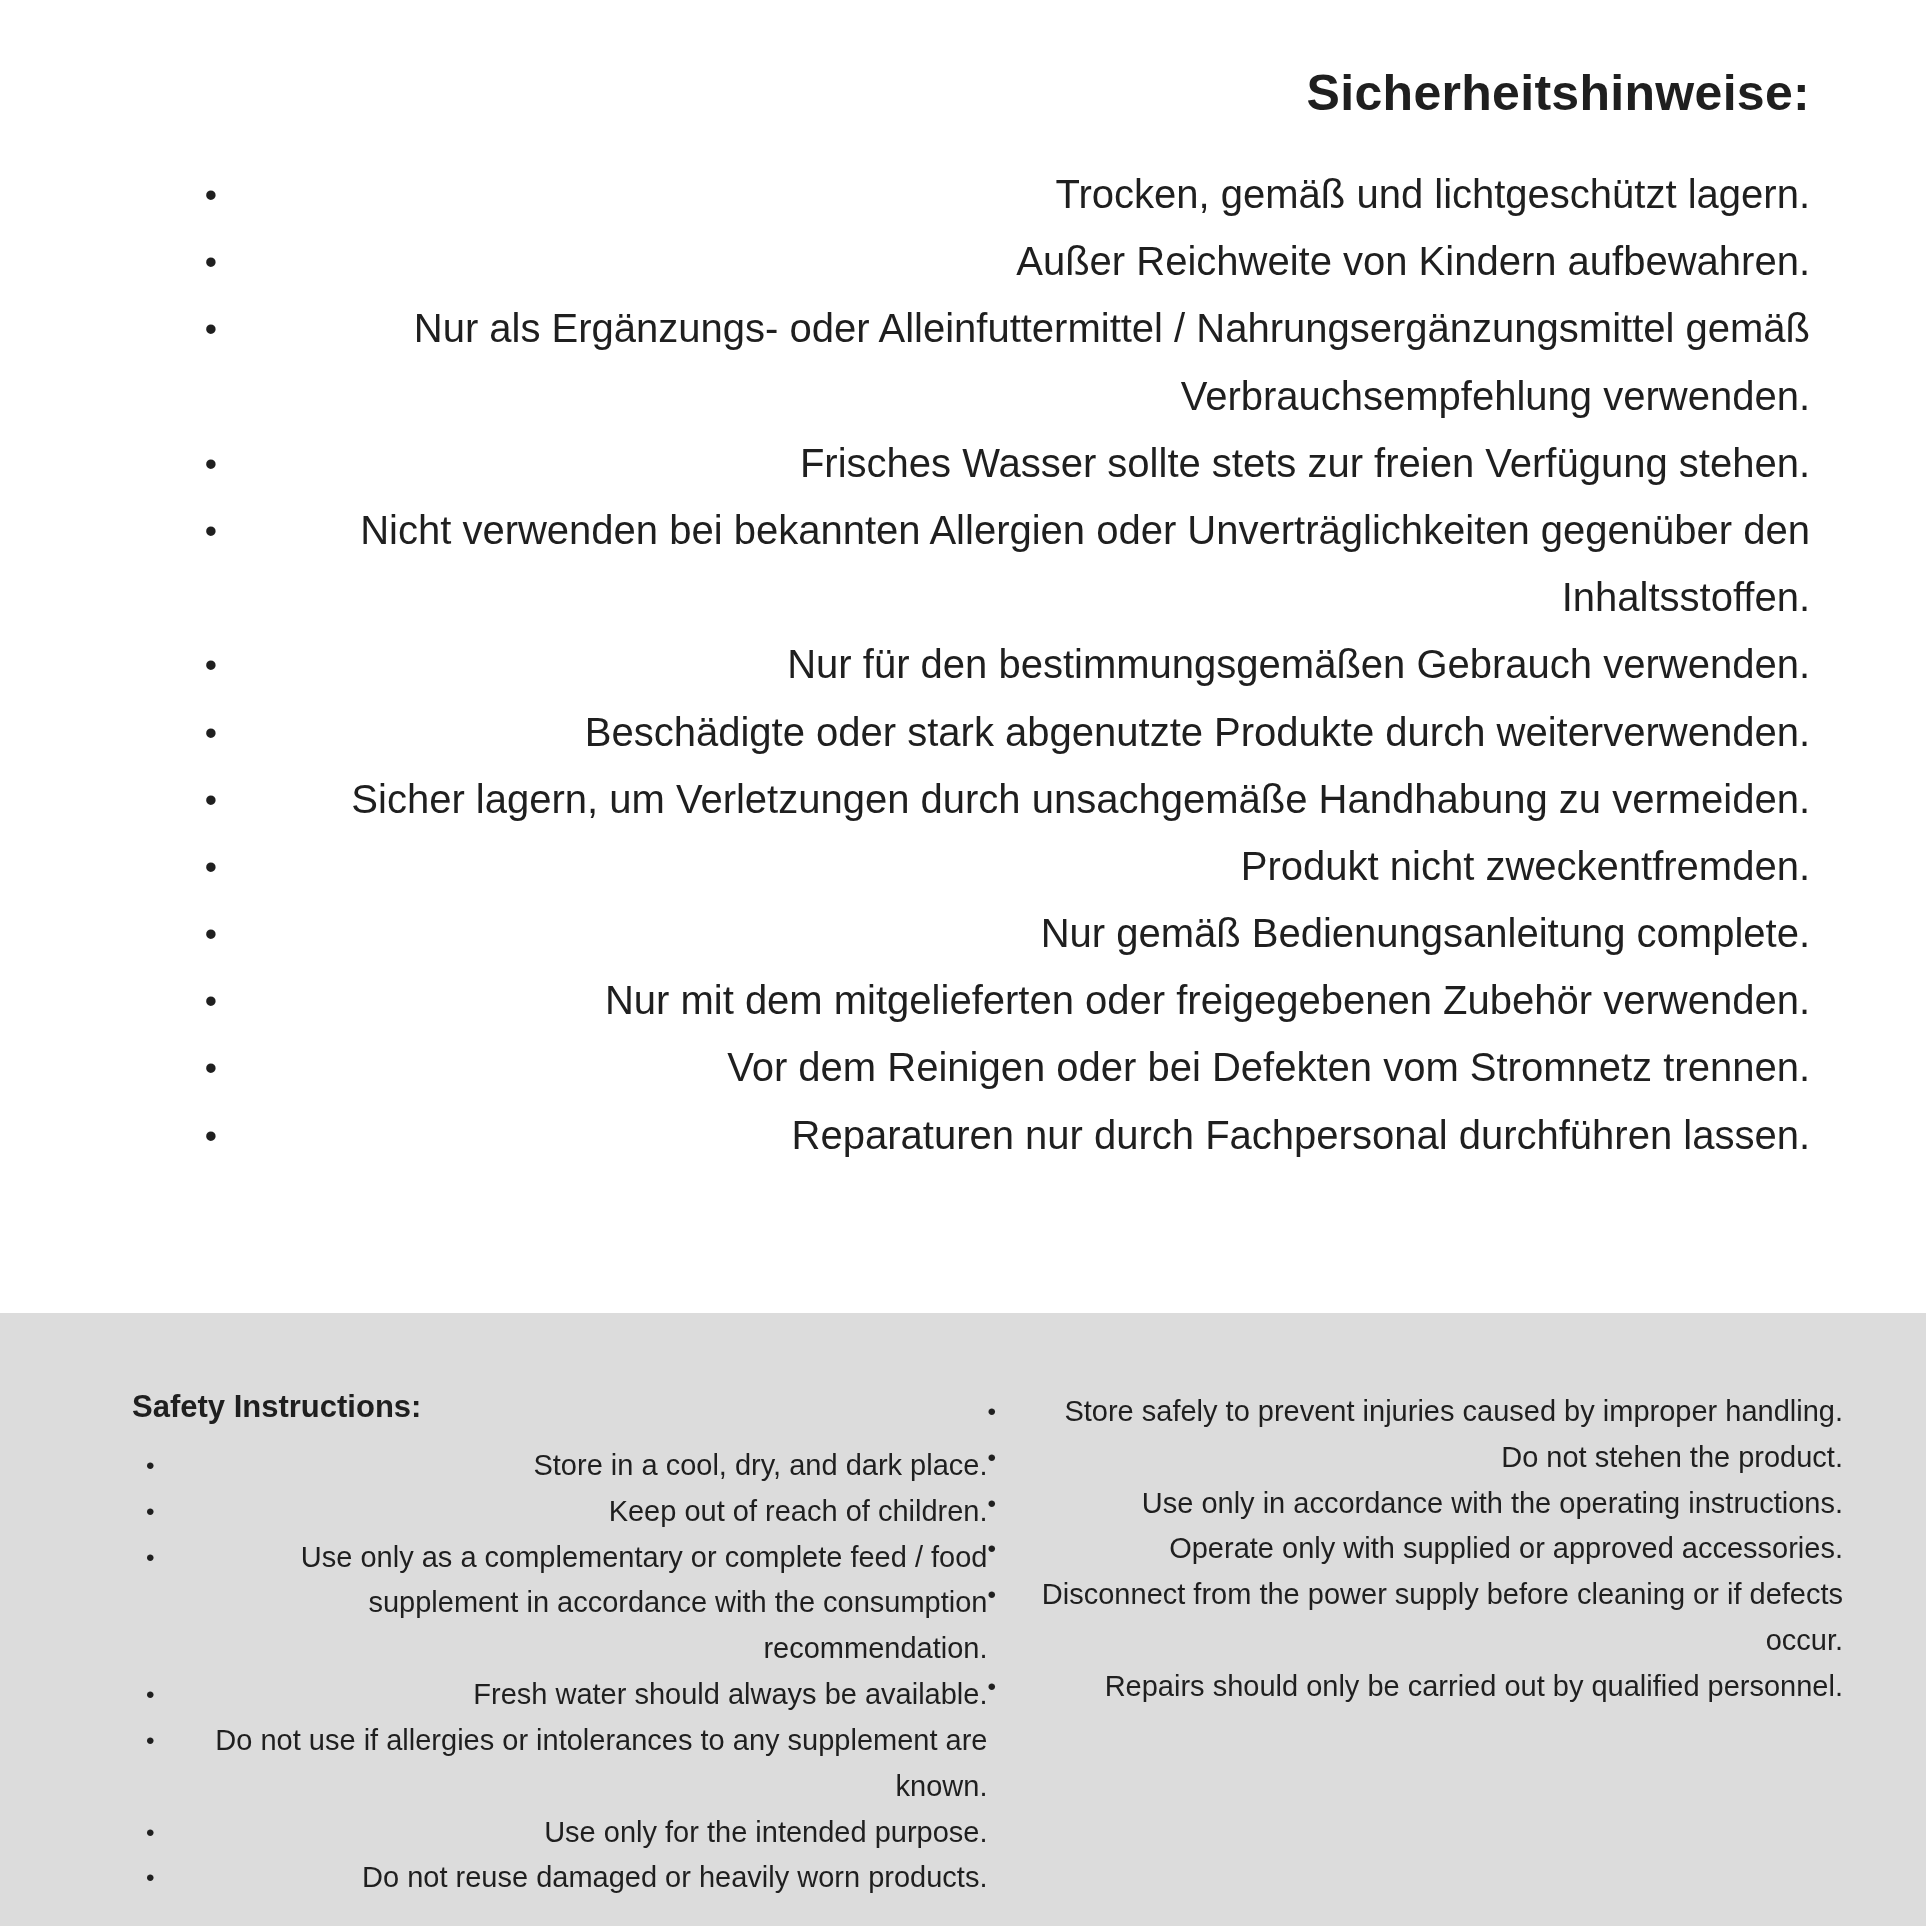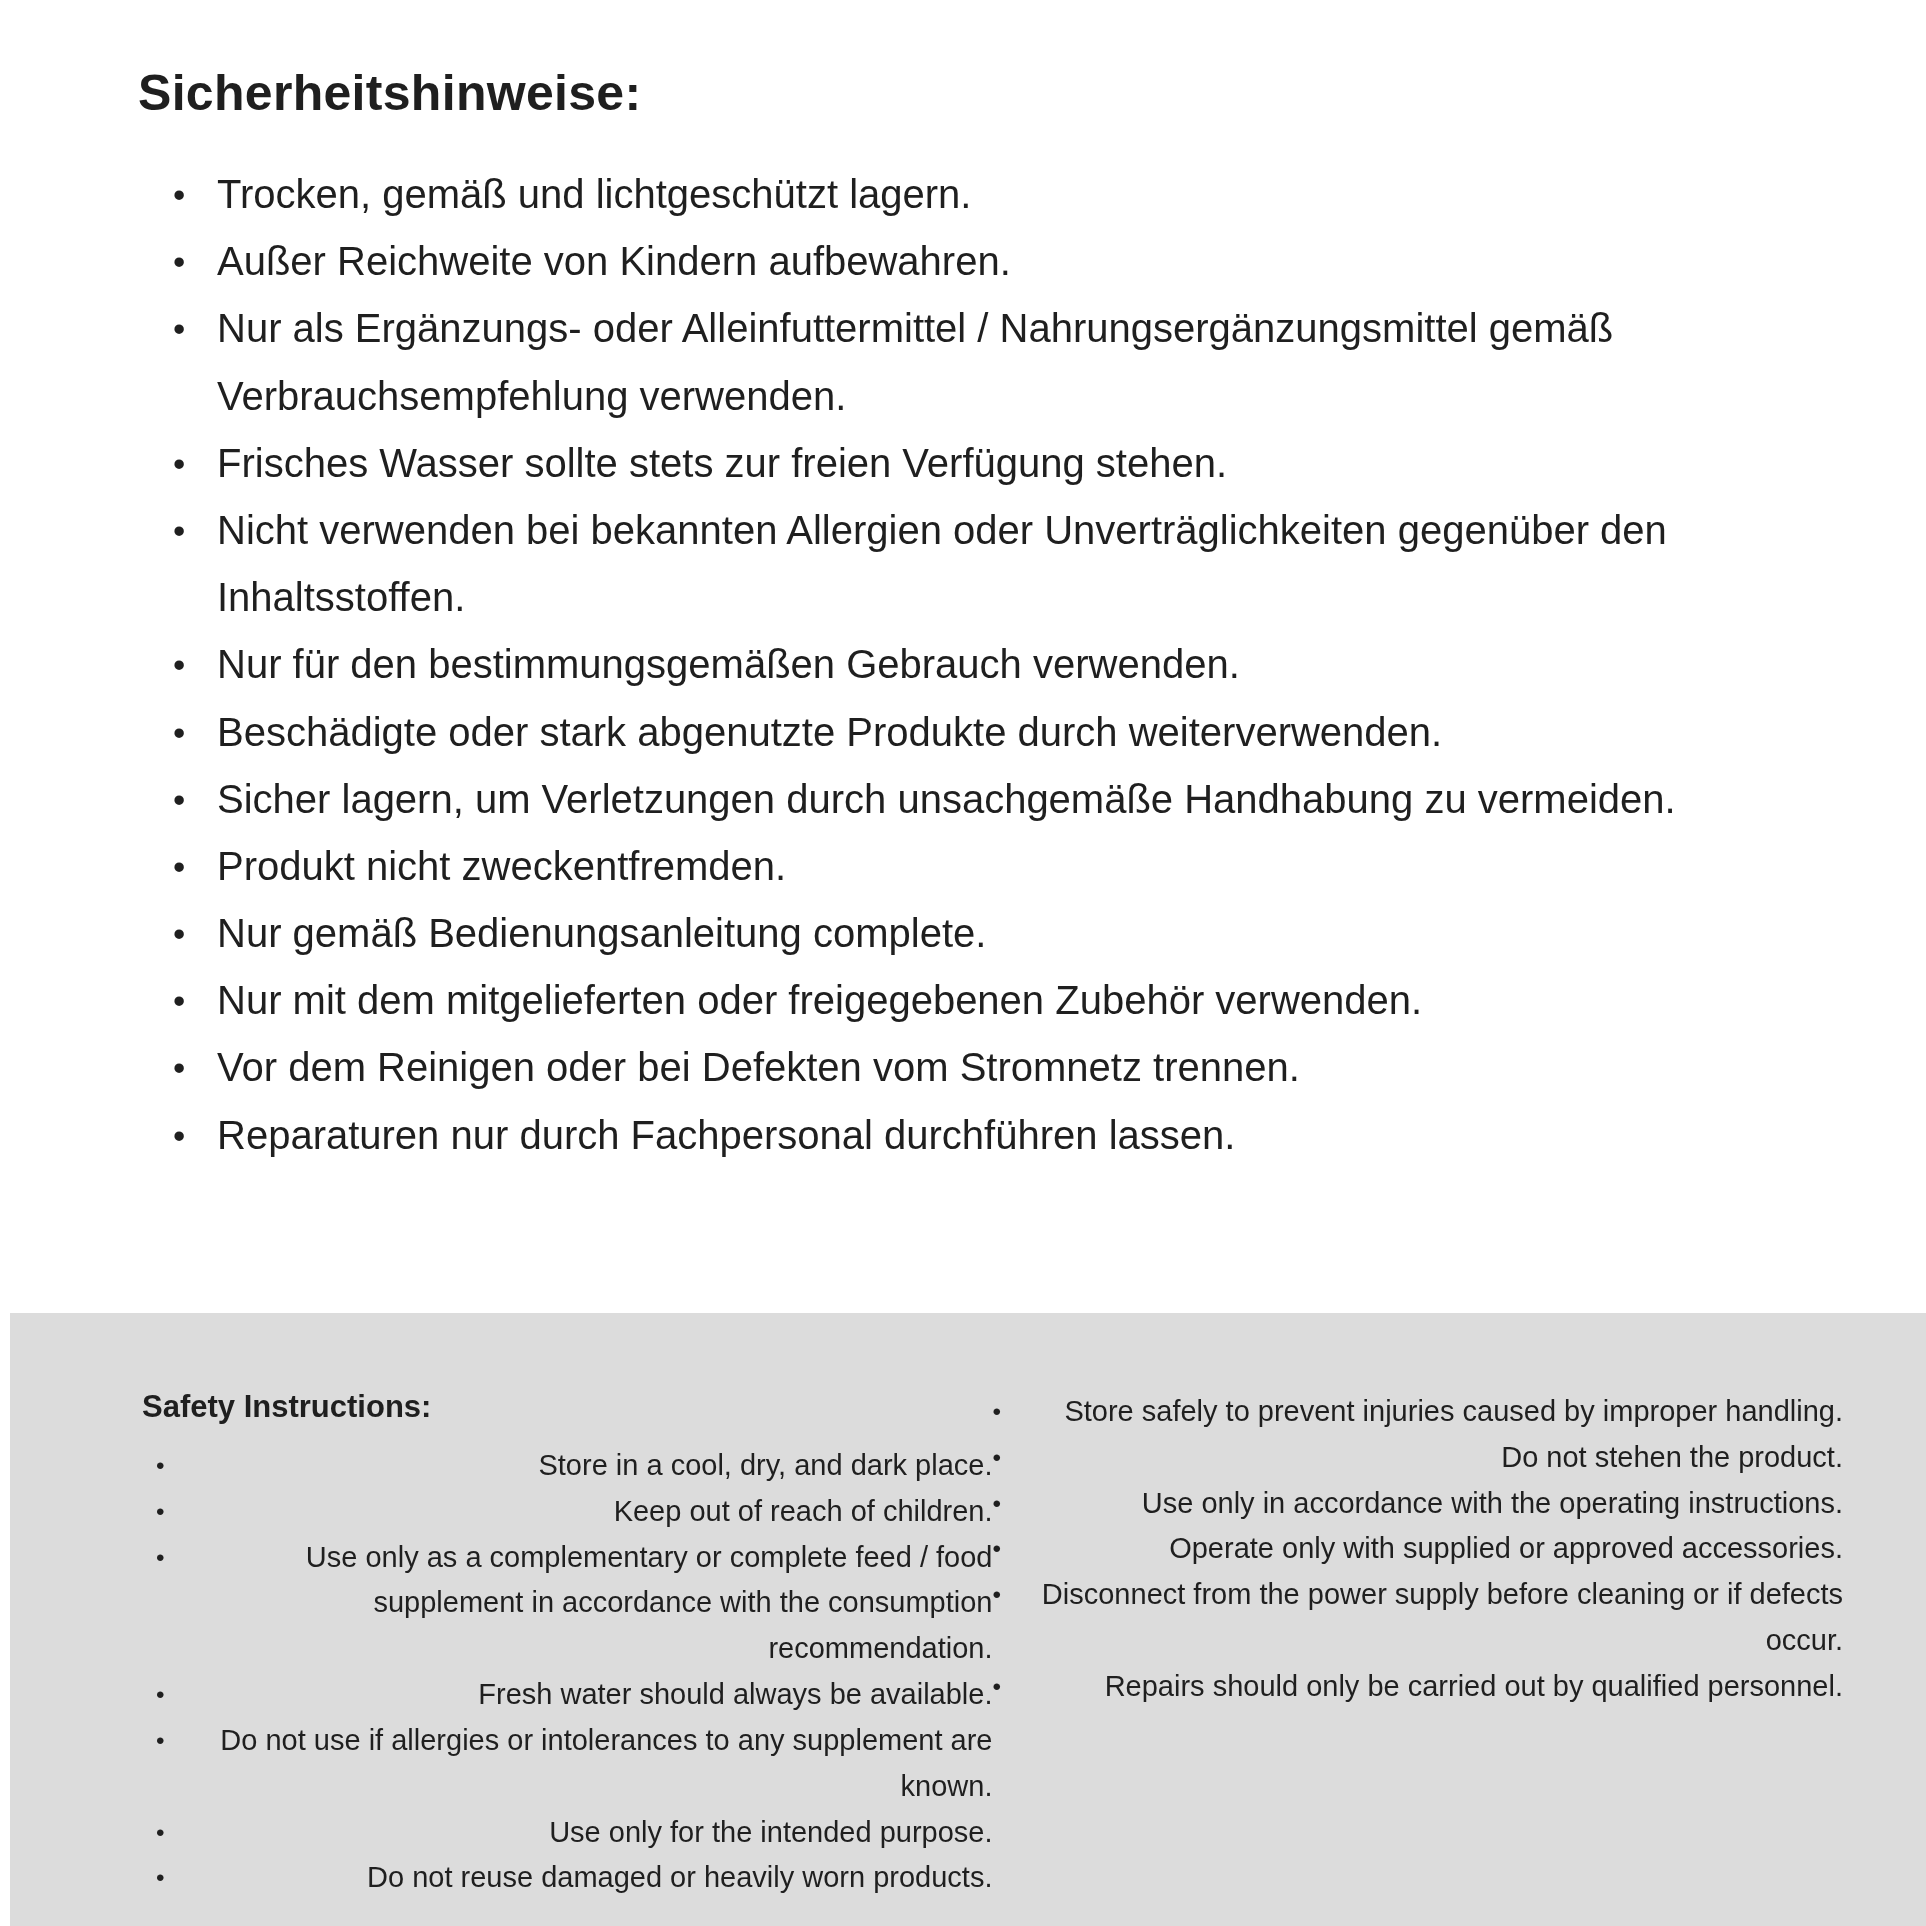--- a/index.html
+++ b/index.html
@@ -16,20 +16,21 @@
     display: flex;
     flex-direction: column;
     overflow: hidden;
   }
 
   
   .german-section {
     background: #ffffff;
     flex: 0 0 1313px;
     padding: 64px 116px 0 138px;
+    text-align: right;
   }
   .german-title {
     font-size: 50px;
     font-weight: 700;
     letter-spacing: 0.3px;
     margin-bottom: 39px;
   }
   .german-list {
     padding-left: 35px;
   }
@@ -48,21 +49,20 @@
   .g-item .item-text {
     flex: 1 1 auto;
   }
 
   
   .english-section {
     background: #dcdcdc;
     flex: 1 1 auto;
     padding: 76px 83px 0 132px;
     display: flex;
-    margin-left: 10px;
   }
   .col {
     flex: 1 1 50%;
     min-width: 0;
   }
   .english-title {
     font-size: 31px;
     font-weight: 700;
     margin-bottom: 18px;
   }

